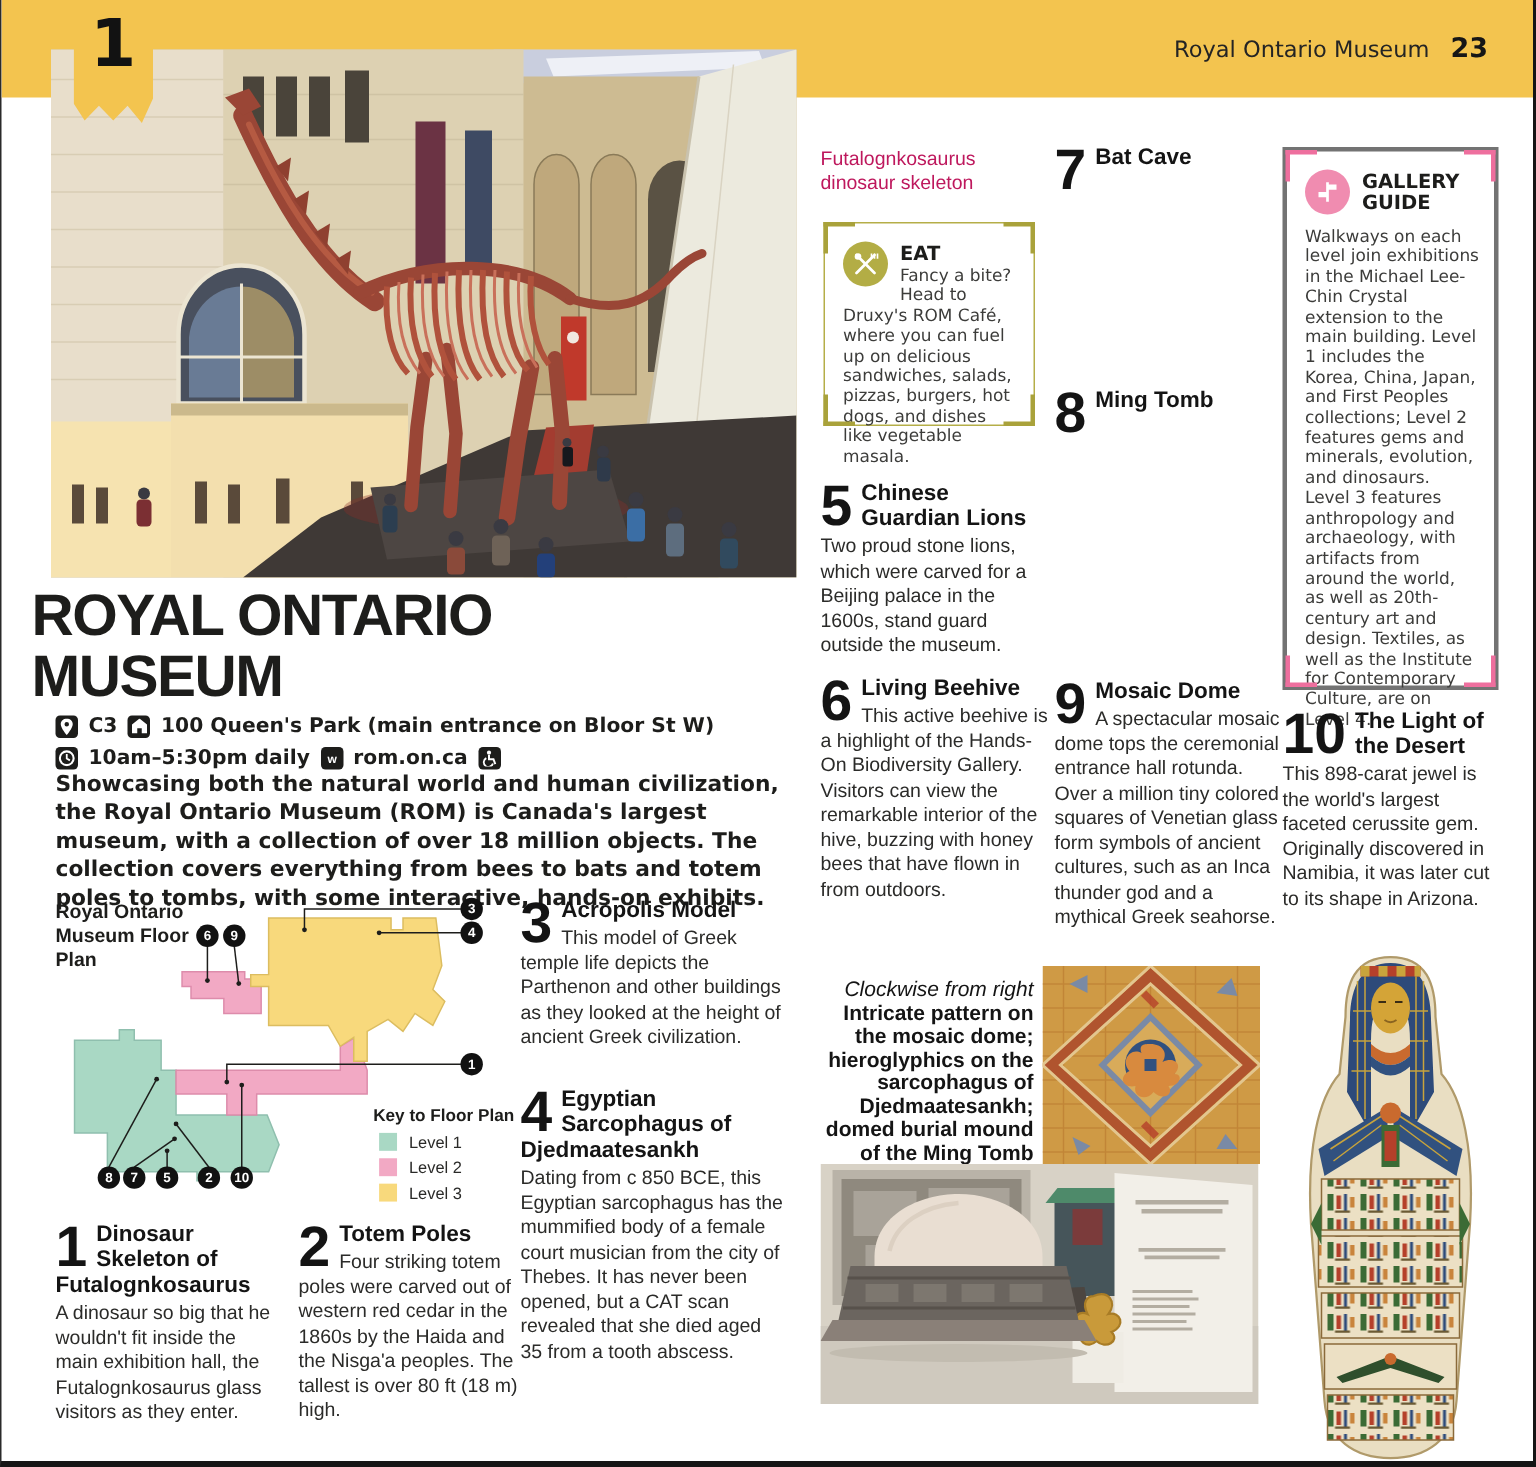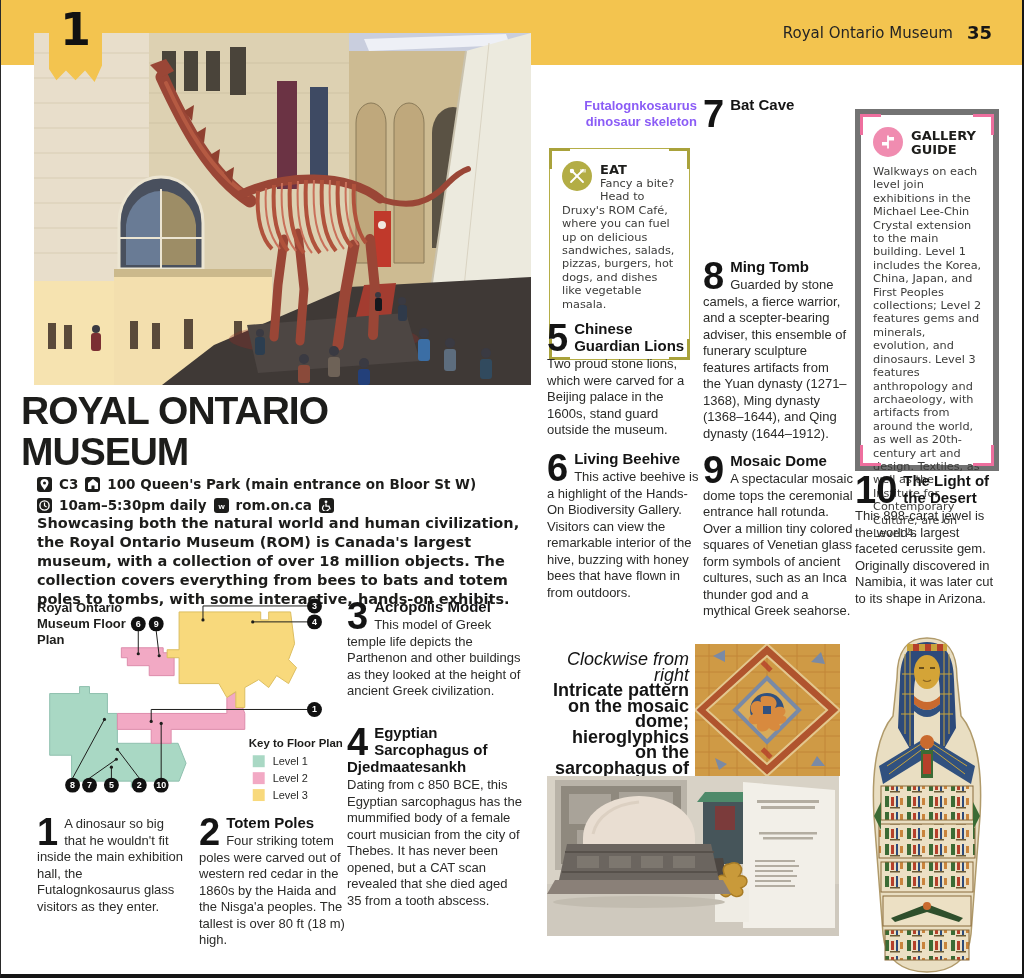--- a/index.html
+++ b/index.html
@@ -48,47 +48,47 @@
              margin:2px 6px 0 0;font-family:"Liberation Sans",sans-serif;}
   .item h3{margin:0;font-size:15px;line-height:17px;font-weight:bold;color:#141414;}
   .item p{margin:2px 0 0 0;}
 
   
   .dkbox{box-sizing:border-box;padding:12px 10px 10px 12px;font-family:"DejaVu Sans",sans-serif;
          font-size:11.3px;line-height:13.4px;color:#3c3c3a;}
   .dkbox .corner{position:absolute;width:18px;height:18px;}
   .eat-border{border:1px solid #b5ae48;}
   .eat .corner{border-color:#a9a23b;}
-  .guide-border{border:6px solid #737373;margin-top:11px;}
+  .guide-border{border:3px solid #737373;}
   .guide .corner{border-color:#ee6f9e;}
   .c-tl{left:-1px;top:-1px;border-left:3px solid;border-top:3px solid;}
   .c-tr{right:-1px;top:-1px;border-right:3px solid;border-top:3px solid;}
   .c-bl{left:-1px;bottom:-1px;border-left:3px solid;border-bottom:3px solid;}
   .c-br{right:-1px;bottom:-1px;border-right:3px solid;border-bottom:3px solid;}
   .boxlabel{font-weight:bold;font-size:13px;color:#1d1d1b;line-height:14px;padding-top:2px;}
   .boxicon{float:left;width:30px;height:30px;border-radius:50%;margin:0 8px 4px 0;
            display:flex;align-items:center;justify-content:center;}
   .eat .boxicon{background:#b3ad45;}
   .guide .boxicon{background:#f08cb0;}
 
-  .caption{font-size:13px;font-weight:bold;line-height:16px;color:#8b5cf6;text-align:right;}
-  .cap-right{text-align:right;font-size:18px;line-height:15.5px;font-weight:bold;color:#141414;}
+  .caption{font-size:13px;font-weight:normal;line-height:16px;color:#be185d;}
+  .cap-right{text-align:right;font-size:14px;line-height:15.5px;font-weight:bold;color:#141414;}
   .cap-right .lead{font-style:italic;font-weight:normal;}
 
   .thumb{display:block;}
 </style>
 </head>
 <body>
 
 <div class="page">
 
   <div class="abs banner"></div>
   <div class="abs hdr">
     <span class="t">Royal Ontario Museum</span>
-    <span class="n">35</span>
+    <span class="n">23</span>
   </div>
 
   <div class="abs hero">
     <svg width="497" height="352" viewBox="0 0 497 352">
       <rect x="0" y="0" width="497" height="352" fill="#d9cdb0"></rect>
 
       <polygon points="295,0 497,0 497,30 305,22" fill="#c9cede"></polygon>
       <polygon points="330,6 472,1 476,12 335,18" fill="#eef0f6"></polygon>
 
       <rect x="0" y="0" width="115" height="352" fill="#e8decb"></rect>
@@ -341,20 +341,21 @@
         <rect x="222" y="177" width="12" height="12" fill="#f2a9c4"></rect>
         <text x="242" y="187" class="fp-legend-label">Level 2</text>
         <rect x="222" y="194" width="12" height="12" fill="#f8d97c"></rect>
         <text x="242" y="204" class="fp-legend-label">Level 3</text>
       </g>
     </svg>
   </div>
 
   <div class="abs item" style="left:36px;top:814px;width:152px;">
     <span class="num">1</span>
+    <h3>Dinosaur Skeleton of Futalognkosaurus</h3>
     <p>A dinosaur so big that he wouldn't fit inside the main exhibition hall, the Futalognkosaurus glass visitors as they enter.</p>
   </div>
   <div class="abs item" style="left:198px;top:814px;width:150px;">
     <span class="num">2</span>
     <h3>Totem Poles</h3>
     <p>Four striking totem poles were carved out of western red cedar in the 1860s by the Haida and the Nisga'a peoples. The tallest is over 80 ft (18 m) high.</p>
   </div>
 
   <div class="abs item" style="left:346px;top:598px;width:176px;">
     <span class="num">3</span>
@@ -362,21 +363,21 @@
     <p>This model of Greek temple life depicts the Parthenon and other buildings as they looked at the height of ancient Greek civilization.</p>
   </div>
   <div class="abs item" style="left:346px;top:724px;width:176px;">
     <span class="num">4</span>
     <h3>Egyptian Sarcophagus of Djedmaatesankh</h3>
     <p>Dating from c 850 BCE, this Egyptian sarcophagus has the mummified body of a female court musician from the city of Thebes. It has never been opened, but a CAT scan revealed that she died aged 35 from a tooth abscess.</p>
   </div>
 
   <div class="abs caption" style="left:546px;top:98px;width:150px;">Futalognkosaurus dinosaur skeleton</div>
 
-  <div class="abs dkbox eat eat-border" style="left:548px;top:148px;width:141px;height:212px;">
+  <div class="abs dkbox eat eat-border" style="left:548px;top:148px;width:141px;height:136px;">
     <span class="corner c-tl"></span>
       <span class="corner c-tr"></span>
     <span class="corner c-bl"></span>
       <span class="corner c-br"></span>
     <span class="boxicon">
       <svg width="18" height="18" viewBox="0 0 18 18">
         <g stroke="#fff" stroke-width="1.8" stroke-linecap="round">
           <line x1="3" y1="3" x2="15" y2="15"></line>
           <line x1="15" y1="3" x2="3" y2="15"></line>
         </g>
@@ -403,21 +404,20 @@
     <p>This active beehive is a highlight of the Hands-On Biodiversity Gallery. Visitors can view the remarkable interior of the hive, buzzing with honey bees that have flown in from outdoors.</p>
   </div>
 
   <div class="abs item" style="left:702px;top:96px;width:145px;">
     <span class="num">7</span>
     <h3>Bat Cave</h3>
   </div>
   <div class="abs item" style="left:702px;top:258px;width:147px;">
     <span class="num">8</span>
     <h3>Ming Tomb</h3>
-    <p>Guarded by stone camels, a fierce warrior, and a scepter-bearing adviser, this ensemble of funerary sculpture features artifacts from the Yuan dynasty (1271–1368), Ming dynasty (1368–1644), and Qing dynasty (1644–1912).</p>
   </div>
   <div class="abs item" style="left:702px;top:452px;width:150px;">
     <span class="num">9</span>
     <h3>Mosaic Dome</h3>
     <p>A spectacular mosaic dome tops the ceremonial entrance hall rotunda. Over a million tiny colored squares of Venetian glass form symbols of ancient cultures, such as an Inca thunder god and a mythical Greek seahorse.</p>
   </div>
 
   <div class="abs dkbox guide guide-border" style="left:854px;top:98px;width:144px;height:362px;">
     <span class="corner c-tl"></span>
       <span class="corner c-tr"></span>

